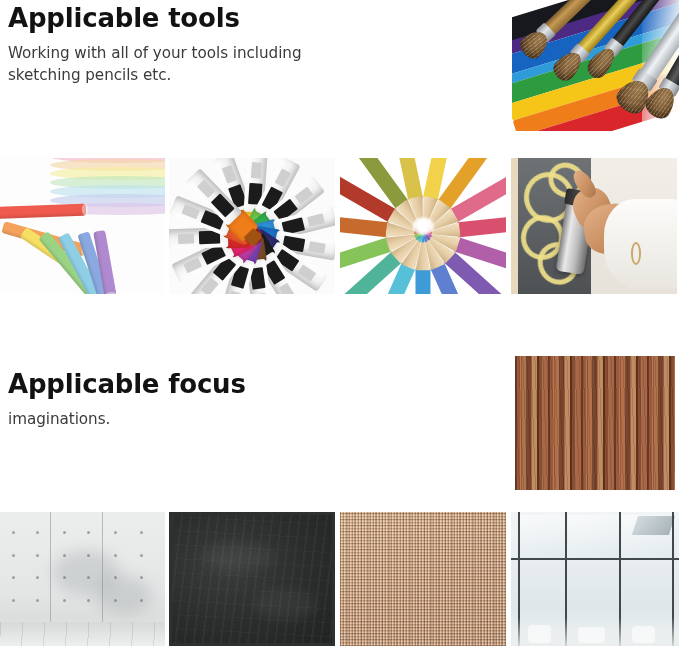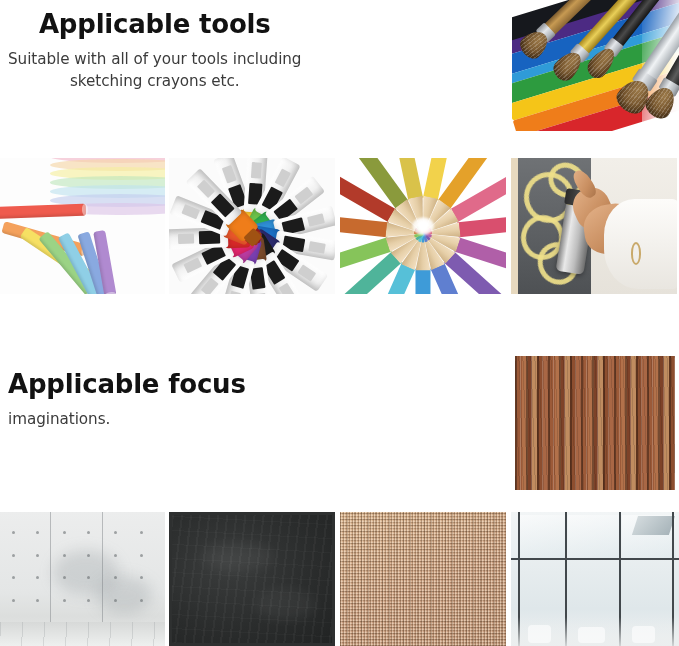--- a/index.html
+++ b/index.html
@@ -188,25 +188,25 @@
   .glass .blob{position:absolute;border-radius:4px;background:rgba(255,255,255,.6);}
   .glass .vent{position:absolute;right:4%;top:3%;width:22%;height:14%;
     background:linear-gradient(120deg,#cfd7da,#9fadb3);
     transform:skewX(-18deg);opacity:.9;}
 </style>
 </head>
 <body>
 
 <div class="page">
 
-  <div class="textblock" style="top:10px;text-align:center;">
+  <div class="textblock" style="top:4px;">
     <h2 class="heading">Applicable tools</h2>
     <p class="body">
-      <span class="ln">Suitable with all of your tools including</span>
-      <span class="ln">sketching crayons etc.</span>
+      <span class="ln">Working with all of your tools including</span>
+      <span class="ln">sketching pencils etc.</span>
     </p>
   </div>
 
   <div class="panel" style="left:512px;top:0px;width:167px;height:131px;">
     <div class="ph brushes">
       <div class="strokes">
         <div class="st black"></div>
         <div class="st purple"></div>
         <div class="st blue"></div>
         <div class="st cyan"></div>

